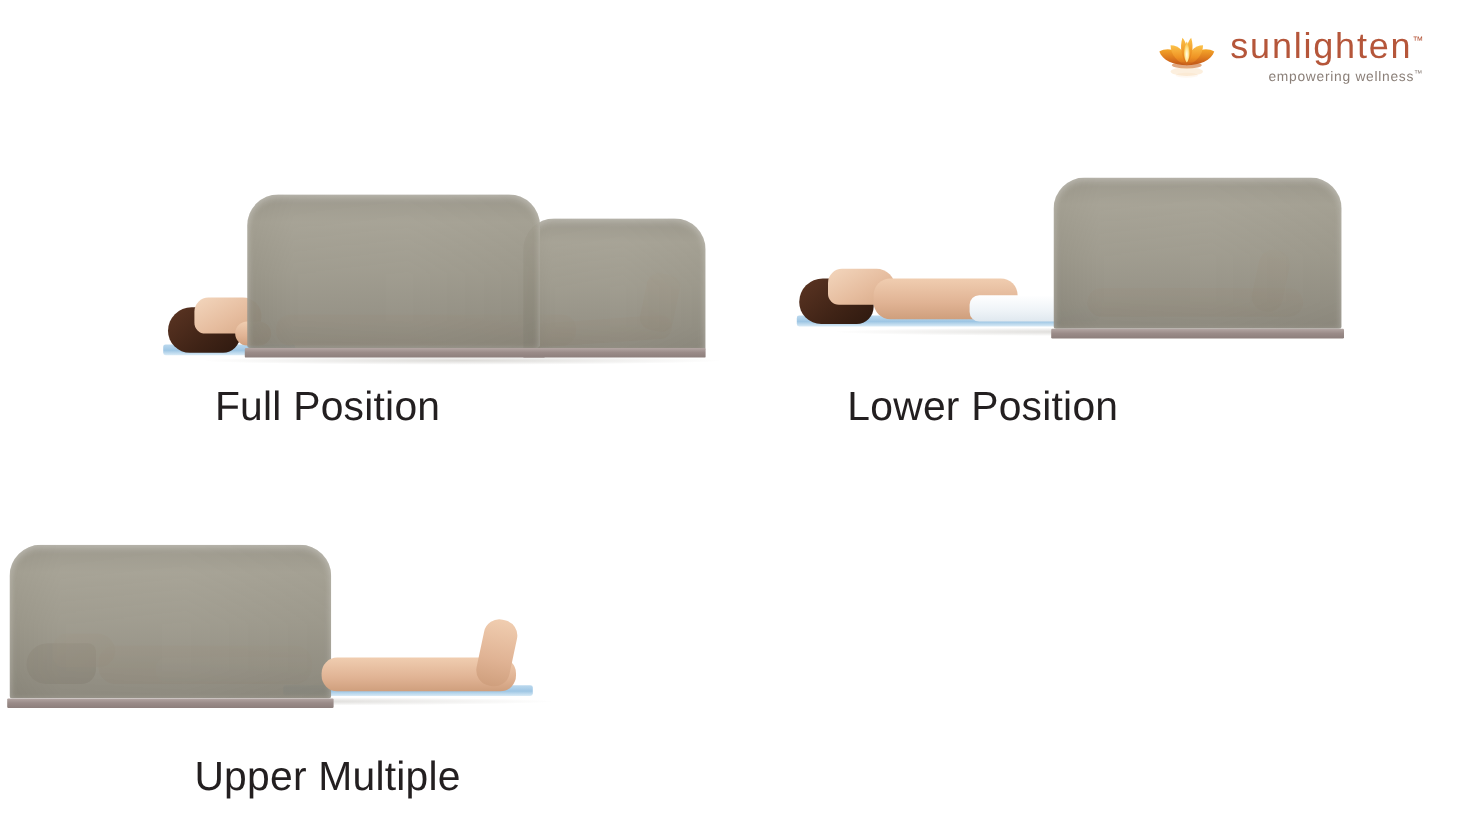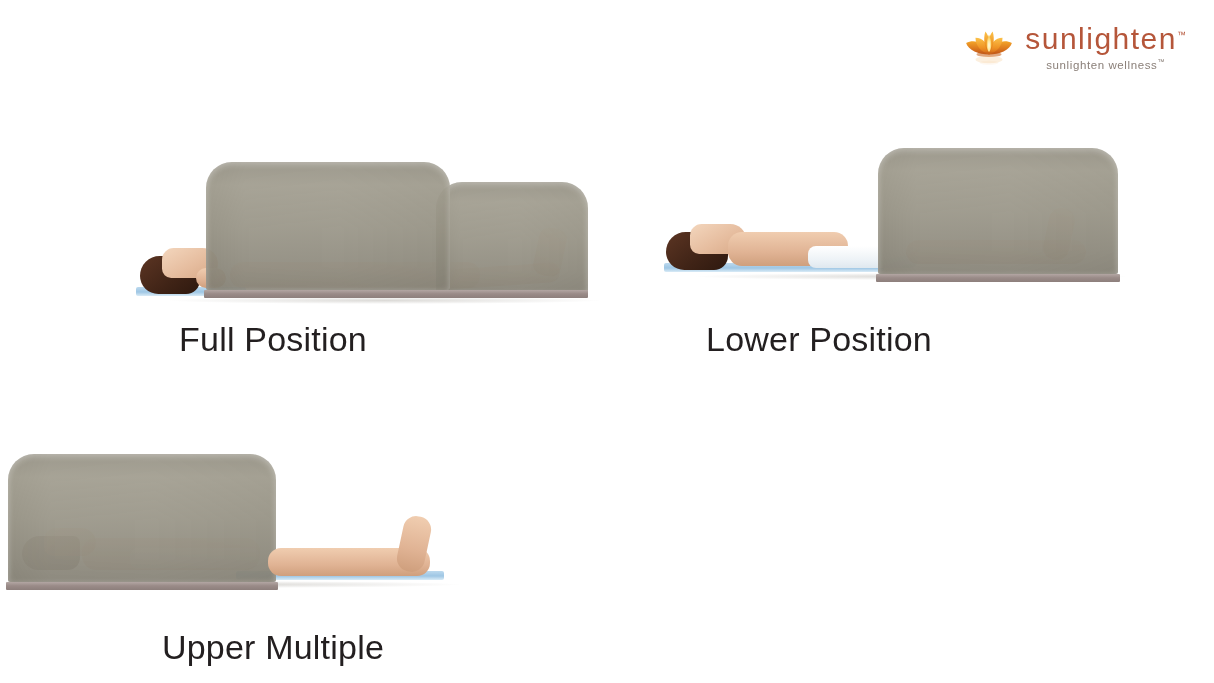--- a/index.html
+++ b/index.html
@@ -31,21 +31,21 @@
   }
   .brand-logo {
     position: absolute;
     right: 28px;
     top: 18px;
     display: flex;
     align-items: flex-start;
     gap: 10px;
   }
   .lotus-mark { width: 52px; height: 52px; display: block; }
-  .brand-wordmark { display: flex; flex-direction: column; padding-top: 6px; align-items: center; }
+  .brand-wordmark { display: flex; flex-direction: column; padding-top: 6px; }
   .brand-name {
     font-size: 30px;
     color: #b5563a;
     letter-spacing: 1.5px;
     line-height: 1;
     position: relative;
   }
   .brand-name .tm {
     font-size: 9px;
     vertical-align: super;
@@ -198,21 +198,21 @@
         <path d="M50 66 C44 58 44 44 50 32 C56 44 56 58 50 66 Z" fill="url(#flameGrad)"></path>
 
         <ellipse cx="50" cy="70" rx="24" ry="5" fill="#c7601a" opacity="0.55"></ellipse>
 
         <ellipse cx="50" cy="80" rx="26" ry="7" fill="#f0b66a" opacity="0.22"></ellipse>
         <ellipse cx="50" cy="86" rx="18" ry="4" fill="#f5cf9c" opacity="0.14"></ellipse>
       </svg>
     </span>
     <span class="brand-wordmark">
       <span class="brand-name"><span>sunlighten</span><span class="tm">™</span></span>
-      <span class="brand-tagline"><span>sunlighten wellness</span><span class="tm">™</span></span>
+      <span class="brand-tagline"><span>empowering wellness</span><span class="tm">™</span></span>
     </span>
   </div>
 
   <div class="modes-grid">
 
     <div class="mode-cell">
       <div class="mode-figure">
 
         <div class="floor-shadow" style="left:170px; bottom:12px; width:430px;"></div>
 

